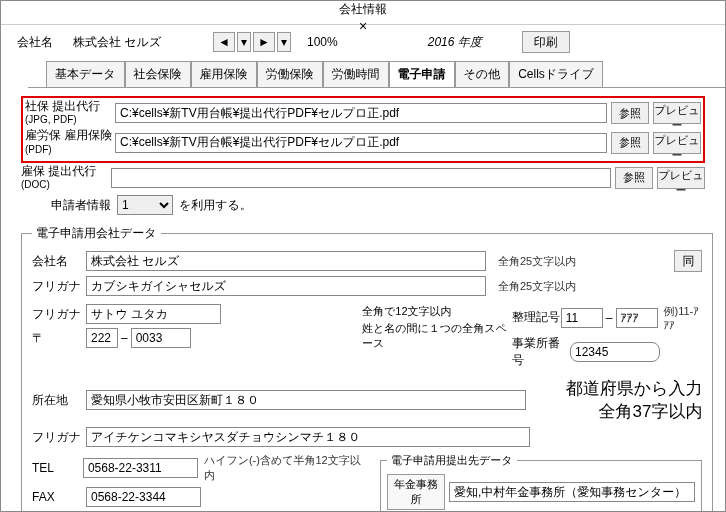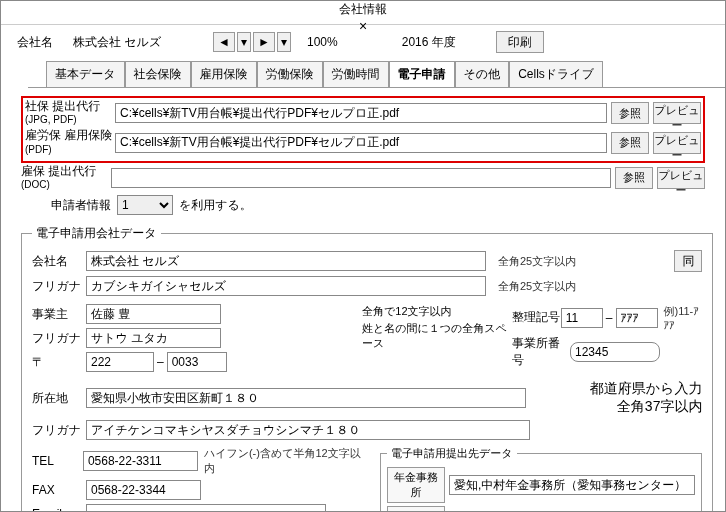--- a/index.html
+++ b/index.html
@@ -7,21 +7,21 @@
   .window { width: 726px; height: 512px; border: 1px solid #888; background: #fff; position: relative; overflow: hidden; }
   .titlebar { height: 24px; background: #fff; border-bottom: 1px solid #ccc; display: flex; align-items: center; padding: 0 4px; flex-direction: column; }
   .titlebar .title { flex: 1; }
   .titlebar .close { width: 24px; text-align: center; font-size: 14px; cursor: pointer; }
   .header { display: flex; align-items: center; padding: 6px 16px 8px 16px; gap: 10px; }
   .header .label { width: 46px; }
   .header .cname { width: 130px; }
   .header .navbtns { display: flex; gap: 2px; }
   .header .navbtn { width: 22px; height: 20px; background: #f0f0f0; border: 1px solid #999; cursor: pointer; display:flex; align-items:center; justify-content:center;}
   .header .zoom { margin-left: 6px; }
-  .header .year { margin-left: 54px; }
+  .header .year { margin-left: 80px; font-style: italic; }
   .header .printbtn { margin-left: 30px; width: 48px; height: 22px; background: #f0f0f0; border: 1px solid #999; cursor: pointer; }
   .tabs { display: flex; border-bottom: 1px solid #999; padding: 0 18px; margin-left: 27px; }
   .tab { padding: 4px 8px; border: 1px solid #999; border-bottom: none; margin-right: 0; background: #f4f4f4; cursor: pointer; }
   .tab.active { background: #fff; font-weight: 600; }
   .content { padding: 8px 20px 10px 20px; }
   .redbox { border: 2px solid #d00; padding: 2px; margin-bottom: 2px; }
   .filerow { display: flex; align-items: center; margin-bottom: 3px; }
   .filerow .flabel { width: 90px; line-height: 1.1; }
   .filerow .flabel .sub { font-size: 10px; }
   .filerow input.path { flex: 1; height: 20px; border: 1px solid #888; padding: 7px 4px; font-size: 12px; }
@@ -29,21 +29,21 @@
   .smbtn.prev { width: 48px; }
   .applicantrow { display: flex; align-items: center; margin-top: 4px; padding-left: 30px; gap: 6px; }
   .applicantrow select { width: 56px; height: 20px; border: 1px solid #888; }
   fieldset.group { border: 1px solid #999; margin-top: 10px; padding: 8px 10px 10px 10px; }
   fieldset.group legend { padding: 0 4px; }
   .row { display: flex; align-items: center; margin-bottom: 4px; }
   .row .lab { width: 54px; text-align: left; }
   .row input,.row select { height: 20px; border: 1px solid #888; padding: 1px 4px; font-size: 12px; }
   .roundbtn { width: 28px; height: 22px; border: 1px solid #999; background: #f0f0f0; cursor: pointer; }
   .hint { font-size: 11px; color: #333; }
-  .hintr { font-size: 14px; text-align: right; }
+  .hintr { font-size: 17px; text-align: right; }
   .subheader { font-size: 11px; margin-bottom: 2px; }
   fieldset.inner { border: 1px solid #999; padding: 6px 6px; }
   fieldset.inner legend { padding: 0 4px; font-size: 11px; }
   .destrow { display: flex; align-items: center; margin-bottom: 3px; }
   .destrow .dlab { width: 58px; text-align: center; border: 1px solid #999; padding: 2px 2px; background: #f8f8f8; font-size: 11px; }
   .destrow input { flex: 1; height: 20px; border: 1px solid #888; padding: 1px 4px; font-size: 12px; margin-left: 4px; }
 </style>
 </head>
 <body>
 
@@ -125,30 +125,26 @@
       </div>
       <div class="row">
         <span class="lab">フリガナ</span>
         <input style="width: 400px;" value="カブシキガイシャセルズ">
         <span class="hint" style="margin-left:12px">全角25文字以内</span>
       </div>
 
       <div class="row" style="align-items:flex-start;margin-top:8px">
         <div style="flex:0 0 330px">
           <div class="row">
-            <span class="lab">事業主</span>
-            <input style="width: 135px;" value="佐藤 豊">
-          </div>
-          <div class="row">
             <span class="lab">フリガナ</span>
             <input style="width: 135px;" value="サトウ ユタカ">
           </div>
           <div class="row">
             <span class="lab">〒</span>
-            <input style="width: 68px;" value="222">
+            <input style="width: 32px;" value="222">
             <span style="margin:0 3px">–</span>
             <input style="width: 60px;" value="0033">
           </div>
         </div>
         <div style="flex:0 0 150px">
           <div class="subheader">全角で12文字以内</div>
           <div class="subheader">姓と名の間に１つの全角スペース</div>
         </div>
         <div style="flex:1">
           <div class="row">

